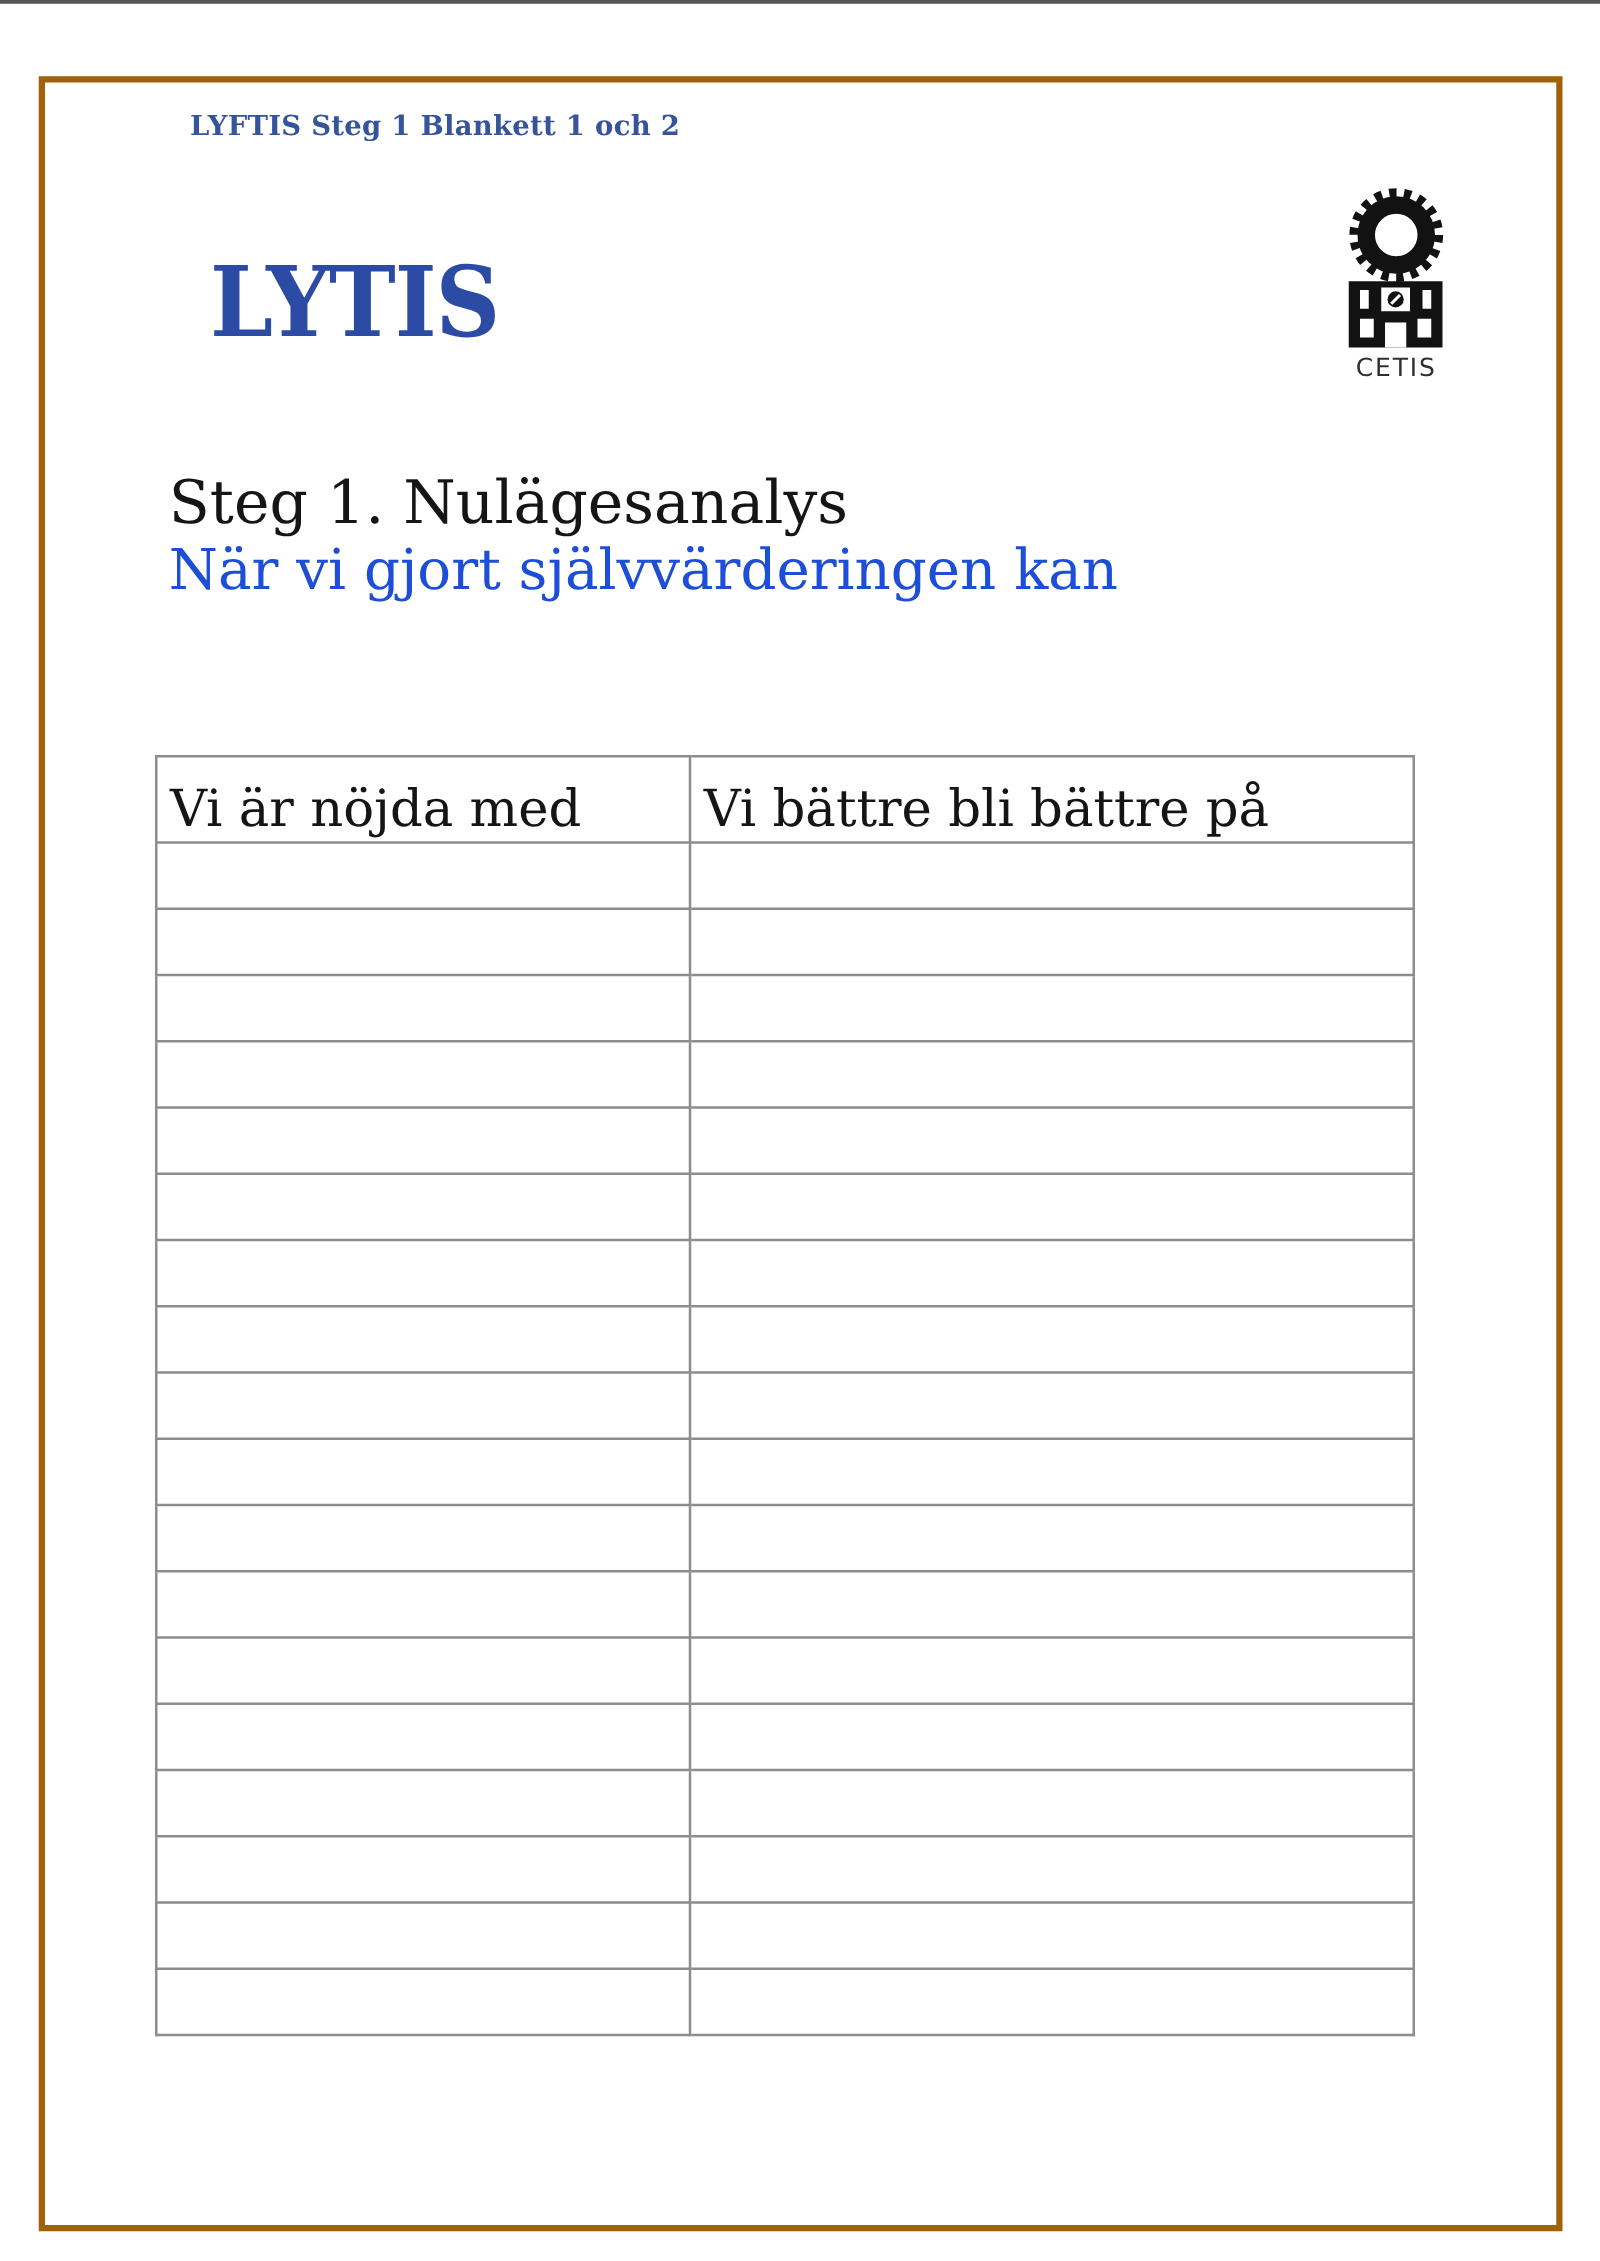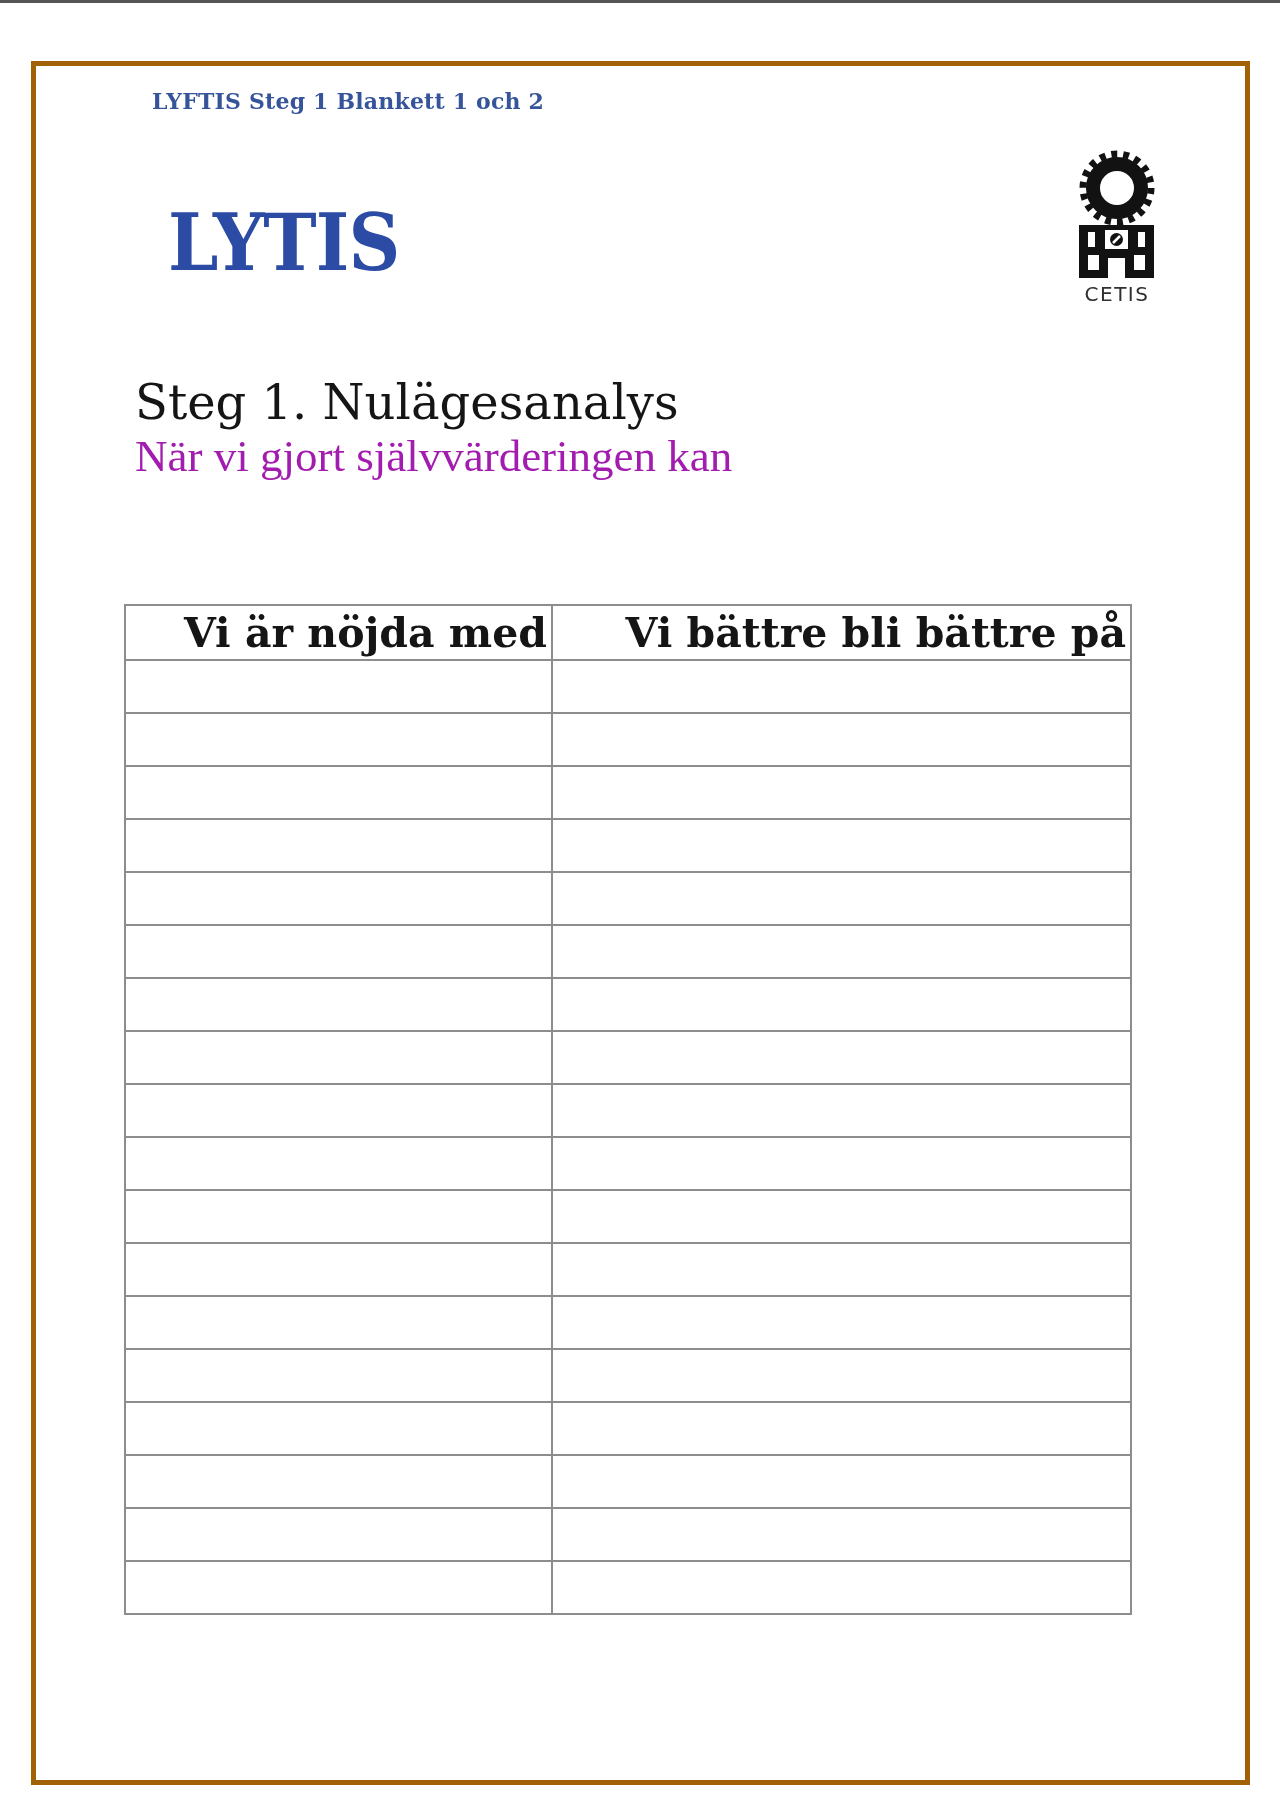--- a/index.html
+++ b/index.html
@@ -35,32 +35,32 @@
   .logo {
     position: absolute; left: 1026px; top: 74px;
     width: 110px; height: 180px;
   }
   .section-heading {
     position: absolute; left: 99px; top: 310px;
     font-size: 48px; line-height: 1.1; color: #151515;
   }
   .intro {
     position: absolute; left: 99px; top: 362px;
-    font-size: 45px; line-height: 56px; color: #a21caf; font-family: Liberation Serif, serif;
+    font-size: 45px; line-height: 56px; color: #1d4ed8;
   }
   .doc-table {
     position: absolute; left: 88px; top: 538px;
     width: 1006px;
     border-collapse: collapse; table-layout: fixed;
     font-size: 41px; color: #151515;
     border: 2px solid #7c7c7c;
   }
   .doc-table th {
-    font-weight: bold; text-align: right;
-    height: 53px; padding: 0 4px 0 10px;
+    font-weight: normal; text-align: left;
+    height: 53px; padding: 14px 4px 0 10px;
     border: 2px solid #8d8d8d;
     vertical-align: middle;
     white-space: nowrap; overflow: hidden;
   }
   .doc-table td {
     height: 51px; padding: 0 4px 0 10px;
     border: 2px solid #8d8d8d;
   }
 </style>
 </head>

